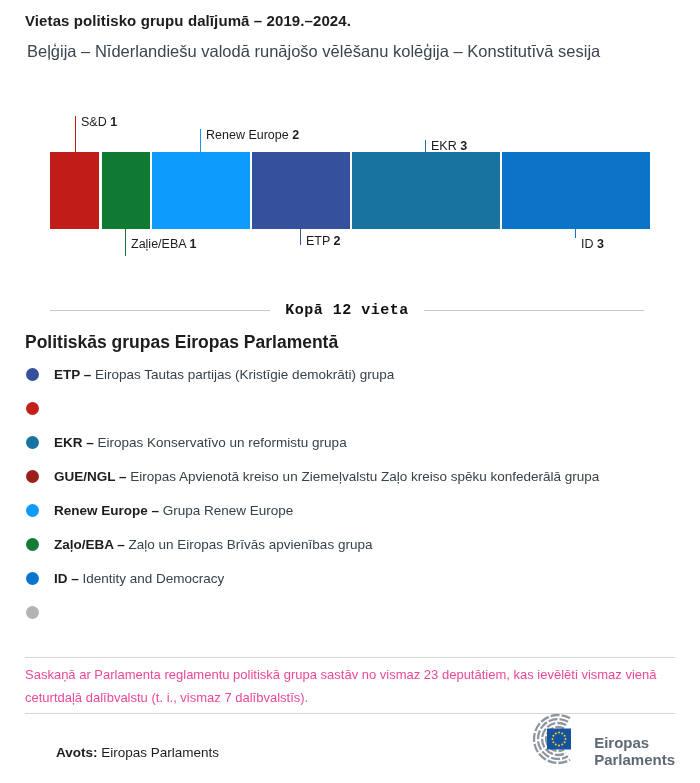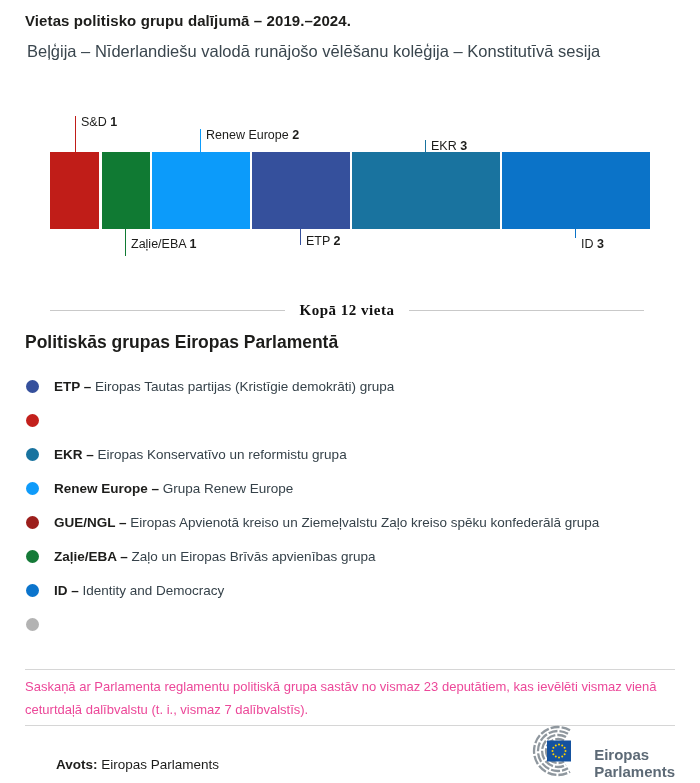--- a/index.html
+++ b/index.html
@@ -37,28 +37,28 @@
   .callout-label b { font-weight: 700; }
 
   
   .total-divider {
     display: flex; align-items: center;
     margin: 34px 56px 0 50px; height: 20px;
   }
   .total-divider .rule { flex: 1; height: 1px; background: #c9c9c9; }
   .total-divider .total-text {
     margin: 15px 15px;
-    font-family: Liberation Serif, serif;
+    font-family: Liberation Mono, monospace;
     font-weight: 700; font-size: 15px; color: #111;
     letter-spacing: 0.5px;
   }
 
   
   .legend-heading {
-    margin: 12px 25px 16px 25px;
+    margin: 12px 25px 4px 25px;
     font-size: 17.5px; font-weight: 700; color: #1d1d1b;
   }
   .legend-list { list-style: none; margin-top: 3px; }
   .legend-item {
     display: flex; align-items: center;
     height: 34px; padding-left: 26px;
   }
   .legend-dot {
     width: 13px; height: 13px; border-radius: 50%;
     flex: 0 0 13px; margin-right: 15px;
@@ -132,30 +132,30 @@
       <span class="legend-text"><b>ETP – </b><span>Eiropas Tautas partijas (Kristīgie demokrāti) grupa</span></span>
     </li>
     <li class="legend-item">
       <span class="legend-dot" style="background: rgb(195, 32, 28);"></span>
     </li>
     <li class="legend-item">
       <span class="legend-dot" style="background: rgb(25, 115, 159);"></span>
       <span class="legend-text"><b>EKR – </b><span>Eiropas Konservatīvo un reformistu grupa</span></span>
     </li>
     <li class="legend-item">
+      <span class="legend-dot" style="background: rgb(156, 31, 28);"></span>
+      <span class="legend-text"><b>GUE/NGL – </b><span>Eiropas Apvienotā kreiso un Ziemeļvalstu Zaļo kreiso spēku konfederālā grupa</span></span>
+    </li>
+    <li class="legend-item">
       <span class="legend-dot" style="background: rgb(15, 155, 250);"></span>
       <span class="legend-text"><b>Renew Europe – </b><span>Grupa Renew Europe</span></span>
     </li>
     <li class="legend-item">
-      <span class="legend-dot" style="background: rgb(156, 31, 28);"></span>
-      <span class="legend-text"><b>GUE/NGL – </b><span>Eiropas Apvienotā kreiso un Ziemeļvalstu Zaļo kreiso spēku konfederālā grupa</span></span>
-    </li>
-    <li class="legend-item">
       <span class="legend-dot" style="background: rgb(21, 122, 56);"></span>
-      <span class="legend-text"><b>Zaļie/EBA – </b><span>Zaļo un Eiropas Brīvās apvienības grupa</span></span>
+      <span class="legend-text"><b>Zaļo/EBA – </b><span>Zaļo un Eiropas Brīvās apvienības grupa</span></span>
     </li>
     <li class="legend-item">
       <span class="legend-dot" style="background: rgb(11, 116, 204);"></span>
       <span class="legend-text"><b>ID – </b><span>Identity and Democracy</span></span>
     </li>
     <li class="legend-item">
       <span class="legend-dot" style="background: rgb(179, 179, 179);"></span>
     </li>
   </ul>
 

